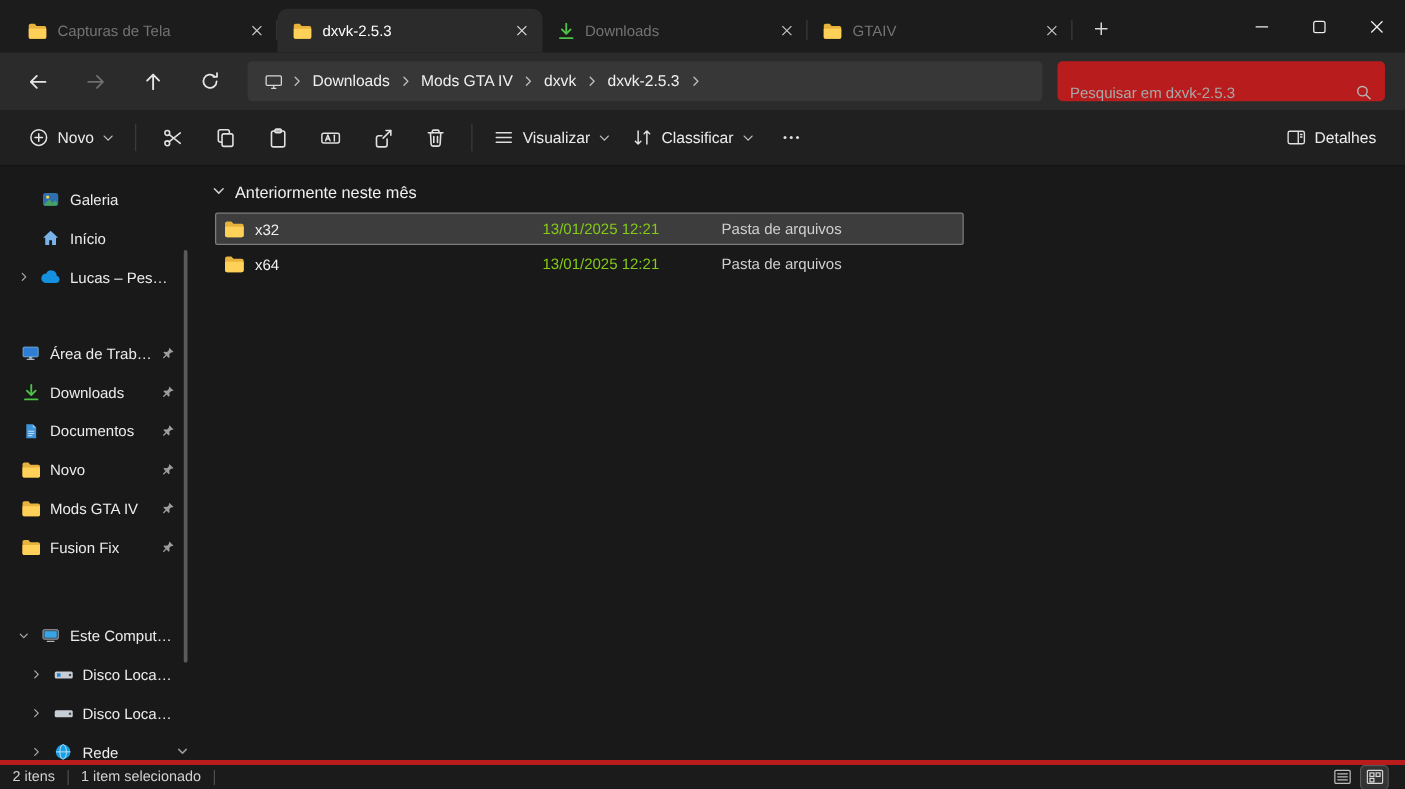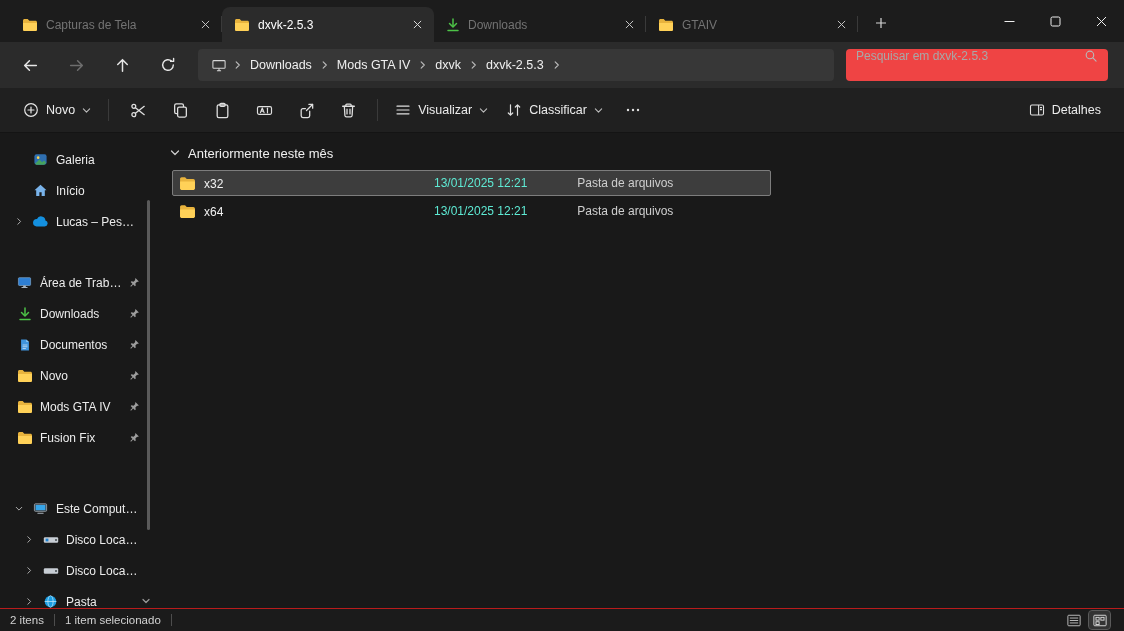--- a/index.html
+++ b/index.html
@@ -24,21 +24,21 @@
   .newtab { width: 30px; height: 30px; margin: 0 0 4px 8px; display: flex; align-items: center; justify-content: center; border-radius: 4px; }
   .caption { position: absolute; right: 0; top: 0; height: 42px; display: flex; background: #1c1c1c; }
   .cap-btn { width: 46px; height: 42px; display: flex; align-items: center; justify-content: center; }
 
   
   .navbar { position: absolute; top: 42px; left: 0; right: 0; height: 46px; background: #2b2b2b; display: flex; align-items: center; padding: 0 16px 0 10px; }
   .nav-btn { width: 40px; height: 32px; border-radius: 4px; display: flex; align-items: center; justify-content: center; flex-shrink: 0; margin-right: 6px; }
   .addressbar { margin-left: 4px; width: 636px; height: 32px; background: #373737; border-radius: 4px; display: flex; align-items: center; padding: 0 8px; flex-shrink: 0; }
   .crumb { padding: 5px 7px; border-radius: 4px; color: #f0f0f0; white-space: nowrap; font-size: 12.5px; }
   .crumb-chev { display: flex; padding: 0 1px; }
-  .searchbox { margin-left: 12px; flex: 1; height: 32px; background: #ef4444; border-radius: 4px; display: flex; align-items: flex-start; padding: 0 10px; }
+  .searchbox { margin-left: 12px; flex: 1; height: 32px; background: #b91c1c; border-radius: 4px; display: flex; align-items: flex-end; padding: 0 10px; }
   .searchbox input { flex: 1; background: transparent; border: none; outline: none; color: #e8e8e8; font-family: "Liberation Sans", sans-serif; font-size: 12px; }
   .searchbox input::placeholder { color: #a8a8a8; opacity: 1; }
 
   
   .toolbar { position: absolute; top: 88px; left: 0; right: 0; height: 45px; background: #202020; border-bottom: 1px solid #141414; display: flex; align-items: center; padding: 0 14px; }
   .tb-btn { height: 34px; border-radius: 4px; display: flex; align-items: center; justify-content: center; padding: 0 9px; gap: 7px; color: #ececec; flex-shrink: 0; font-size: 12.5px; }
   .tb-icon-btn { width: 42px; }
   .tb-sep { width: 1px; height: 22px; background: #3a3a3a; margin: 0 8px; flex-shrink: 0; }
   .tb-spacer { flex: 1; }
 
@@ -62,26 +62,26 @@
   .colh { height: 17px; line-height: 17px; border-right: 1px solid #3d3d3d; white-space: nowrap; overflow: hidden; }
   .colh.c-nome { width: 268px; padding-left: 30px; }
   .colh.c-data { width: 145px; padding-left: 8px; }
   .colh.c-tipo { width: 122px; padding-left: 8px; }
   .colh.c-tam  { width: 81px;  padding-left: 9px; }
   .group-row { display: flex; align-items: center; gap: 8px; height: 30px; padding-left: 10px; margin-top: 4px; color: #f0f0f0; font-size: 13px; }
   .filerows { margin-left: 12px; margin-top: 2px; width: 599px; }
   .frow { display: flex; align-items: center; height: 26px; border: 1px solid transparent; border-radius: 2px; margin-bottom: 2px; }
   .frow.selected { background: #3d3d3d; border-color: #7d7d7d; }
   .fcell-name { width: 256px; display: flex; align-items: flex-end; gap: 8px; padding-left: 6px; color: #f2f2f2; overflow: hidden; white-space: nowrap; }
-  .fcell-date { width: 145px; padding-left: 8px; color: #5eead4; white-space: nowrap; }
+  .fcell-date { width: 145px; padding-left: 8px; color: #84cc16; white-space: nowrap; }
   .fcell-type { width: 122px; padding-left: 8px; color: #cfcfcf; white-space: nowrap; }
   .fcell-size { width: 81px; padding-left: 9px; color: #cfcfcf; }
 
   
-  .statusbar { position: absolute; left: 0; right: 0; bottom: 0; height: 23px; background: #1b1b1b; border-top: 1px solid #b91c1c; display: flex; align-items: center; padding: 0 10px; font-size: 11.5px; color: #d2d2d2; gap: 10px; }
+  .statusbar { position: absolute; left: 0; right: 0; bottom: 0; height: 23px; background: #1b1b1b; border-top: 4px solid #b91c1c; display: flex; align-items: center; padding: 0 10px; font-size: 11.5px; color: #d2d2d2; gap: 10px; }
   .sb-sep { width: 1px; height: 12px; background: #4d4d4d; }
   .sb-right { margin-left: auto; display: flex; gap: 5px; padding-right: 4px; }
   .sb-view-btn { width: 21px; height: 18px; display: flex; align-items: center; justify-content: center; border-radius: 3px; }
   .sb-view-btn.active { background: #333; outline: 1px solid #5a5a5a; }
 </style>
 </head>
 <body>
 
 <div class="tabbar">
   <div class="tab">
@@ -533,21 +533,21 @@
           <path d="M3.5 1.5 7 5 3.5 8.5" stroke="#b0b0b0" stroke-width="1.2" fill="none" stroke-linecap="round" stroke-linejoin="round"></path>
         </svg>
       </span>
     <span class="side-icon">
         <svg width="15" height="15" viewBox="0 0 16 16">
           <circle cx="8" cy="8" r="6.2" fill="#1b9de2"></circle>
           <ellipse cx="8" cy="8" rx="2.8" ry="6.2" fill="none" stroke="#bfe6f8" stroke-width="0.8"></ellipse>
           <path d="M1.8 8h12.4" stroke="#bfe6f8" stroke-width="0.8"></path>
         </svg>
       </span>
-    <span class="side-label">Pasta</span>
+    <span class="side-label">Rede</span>
   </div>
 
   <div class="side-scroll"></div>
   <div class="side-scroll-down">
       <svg width="10" height="10" viewBox="0 0 10 10">
         <path d="M2 3.5 5 6.5 8 3.5" stroke="#9a9a9a" stroke-width="1.2" fill="none" stroke-linecap="round" stroke-linejoin="round"></path>
       </svg>
     </div>
 </div>
 

